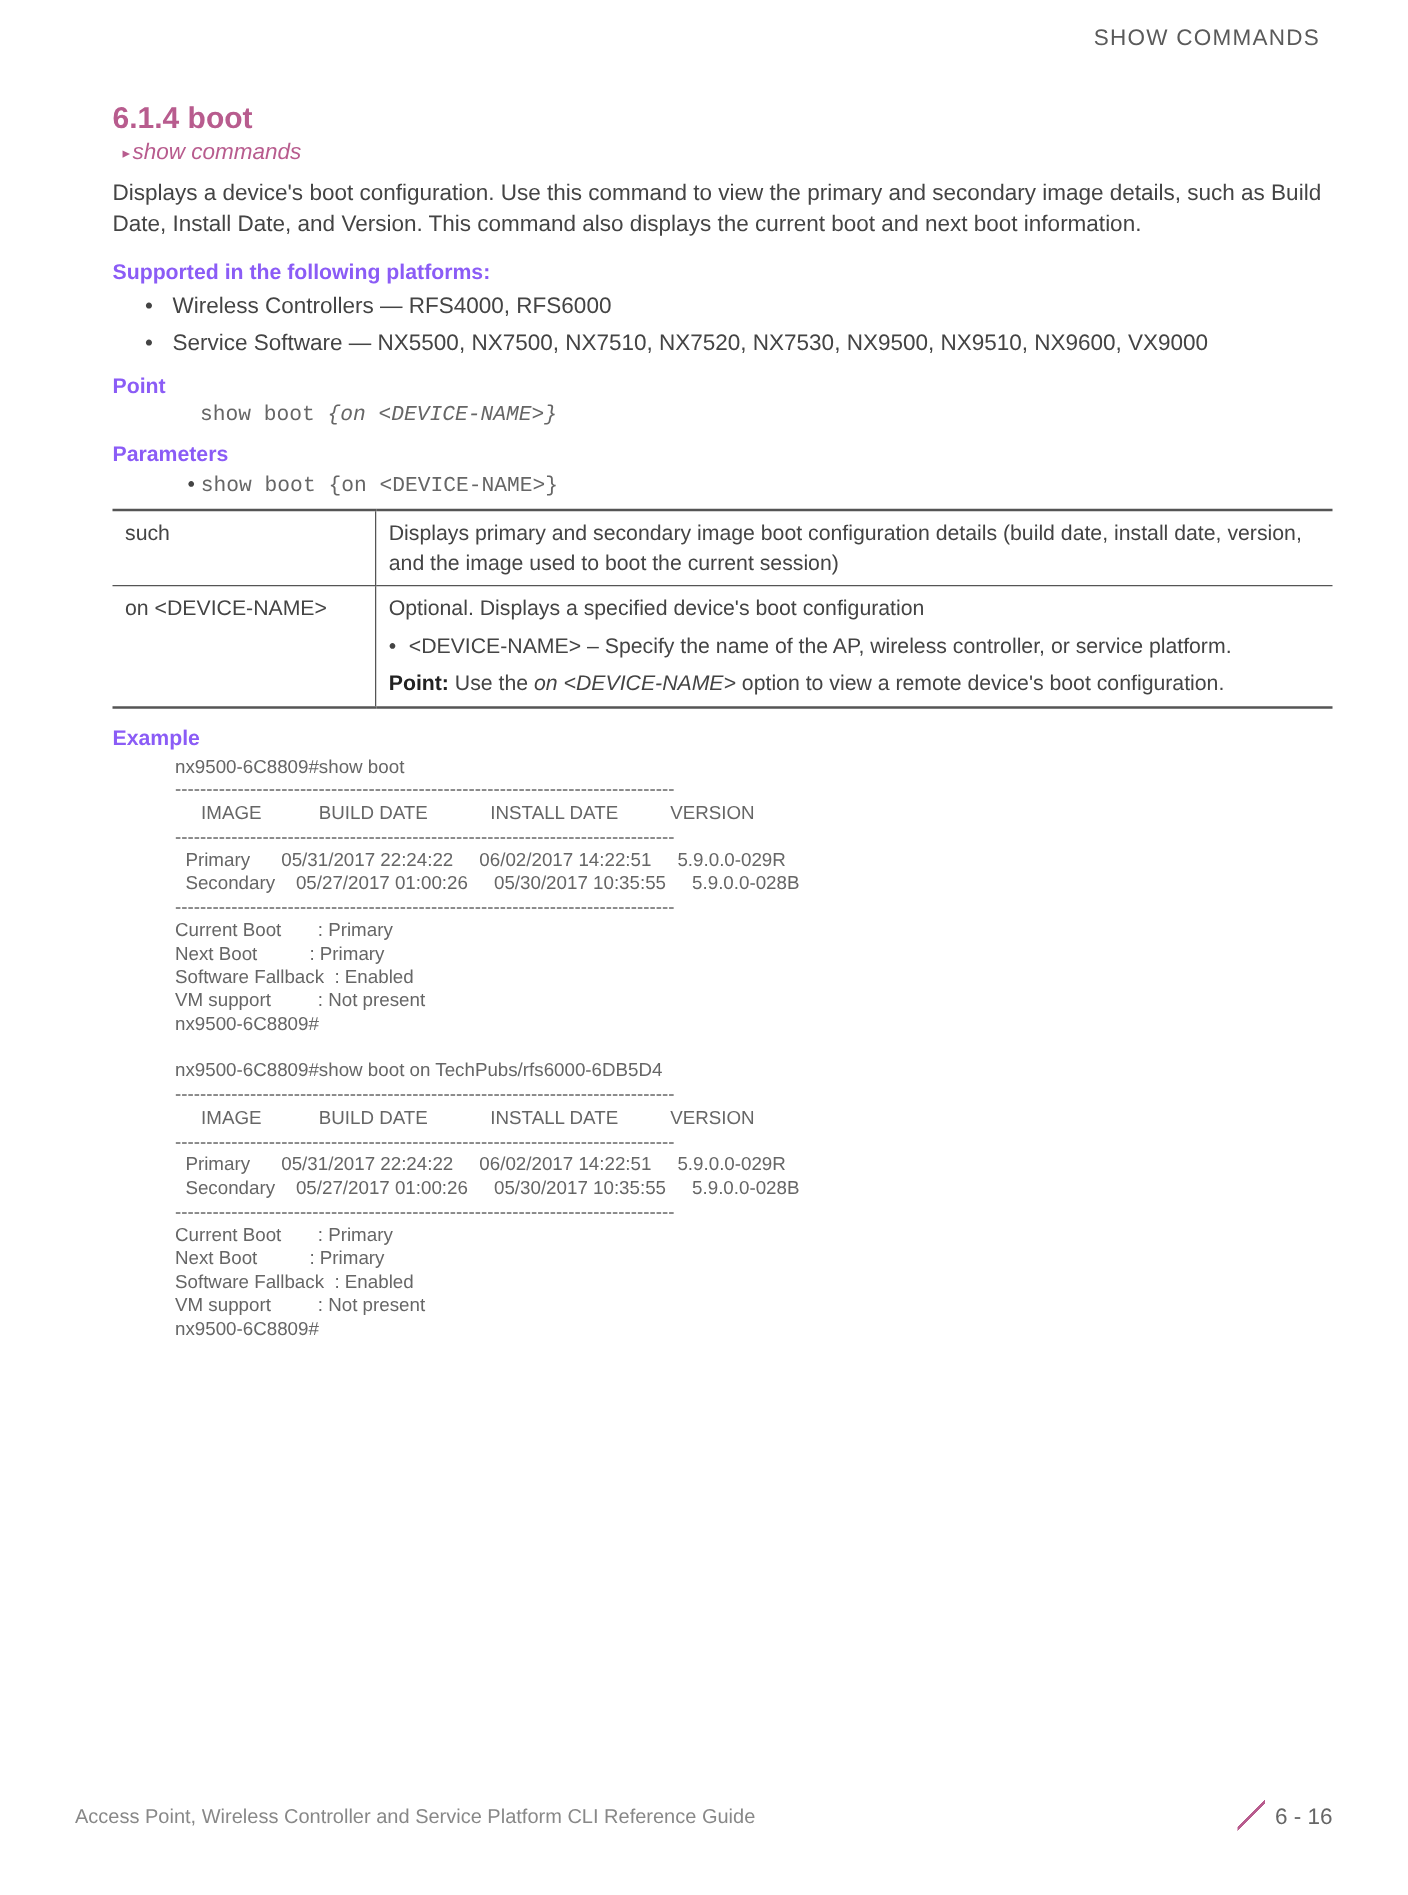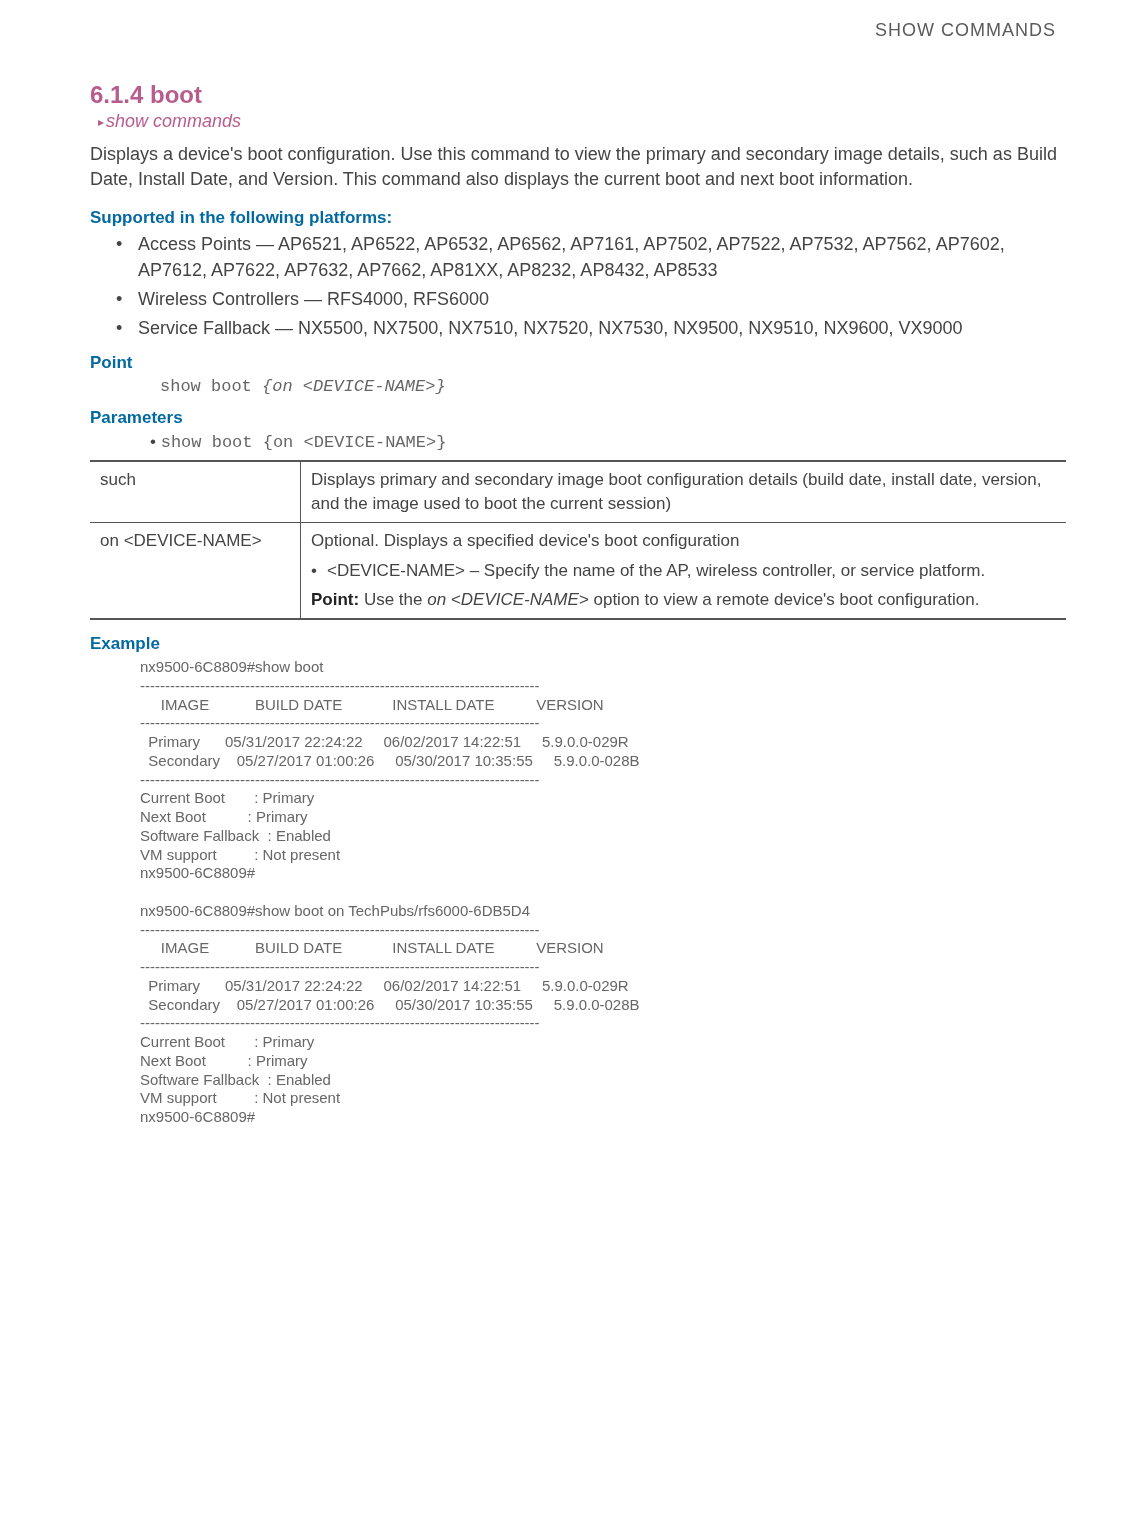--- a/index.html
+++ b/index.html
@@ -47,21 +47,21 @@
     font-size: 18px;
     line-height: 1.4;
     color: #444;
     margin: 6px 0 16px 0;
     font-weight: 300;
   }
   .subhead {
     font-weight: bold;
     font-size: 17px;
     margin: 12px 0 4px 0;
-    color: #0369a1;
+    color: #8b5cf6;
   }
   ul.platform-list {
     margin: 4px 0 12px 0;
     padding-left: 48px;
     list-style: none;
   }
   ul.platform-list li {
     font-size: 18px;
     font-weight: 300;
     color: #444;
@@ -158,23 +158,22 @@
 
   <h2 class="section-heading">6.1.4 boot</h2>
   <div class="breadcrumb">
     <span class="breadcrumb-arrow">▸</span><span>show commands</span>
   </div>
 
   <p class="body-text">Displays a device's boot configuration. Use this command to view the primary and secondary image details, such as Build Date, Install Date, and Version. This command also displays the current boot and next boot information.</p>
 
   <div class="subhead">Supported in the following platforms:</div>
   <ul class="platform-list">
-    <li>Access Points — AP6521, AP6522, AP6532, AP6562, AP7161, AP7502, AP7522, AP7532, AP7562, AP7602, AP7612, AP7622, AP7632, AP7662, AP81XX, AP8232, AP8432, AP8533</li>
     <li>Wireless Controllers — RFS4000, RFS6000</li>
-    <li>Service Fallback — NX5500, NX7500, NX7510, NX7520, NX7530, NX9500, NX9510, NX9600, VX9000</li>
+    <li>Service Software — NX5500, NX7500, NX7510, NX7520, NX7530, NX9500, NX9510, NX9600, VX9000</li>
   </ul>
 
   <div class="subhead">Point</div>
   <div class="syntax-block">
     <span>show boot </span><span class="italic">{on &lt;DEVICE-NAME&gt;}</span>
   </div>
 
   <div class="subhead">Parameters</div>
   <div class="param-line">
     <span>show boot </span><span class="italic">{on &lt;DEVICE-NAME&gt;}</span>
@@ -219,13 +218,19 @@
 --------------------------------------------------------------------------------
   Primary      05/31/2017 22:24:22     06/02/2017 14:22:51     5.9.0.0-029R
   Secondary    05/27/2017 01:00:26     05/30/2017 10:35:55     5.9.0.0-028B
 --------------------------------------------------------------------------------
 Current Boot       : Primary
 Next Boot          : Primary
 Software Fallback  : Enabled
 VM support         : Not present
 nx9500-6C8809#</pre>
 
+  <div class="footer">
+    <span>Access Point, Wireless Controller and Service Platform CLI Reference Guide</span>
+    <span class="page-num-box">
+      <span class="page-num">6 - 16</span>
+    </span>
+  </div>
 </div>
 
 </body></html>

